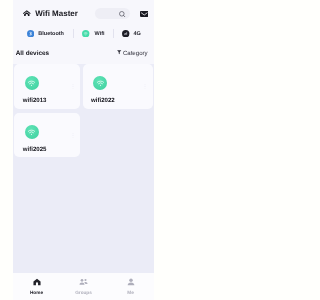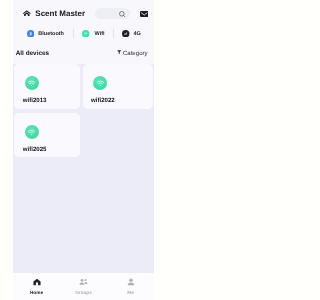--- a/index.html
+++ b/index.html
@@ -46,21 +46,21 @@
 
 <div class="phone">
 
   <div class="header">
     <span class="home-brand">
       <svg width="7.6" height="6.6" viewBox="0 0 76 66">
           <path d="M38 2 3 30a5 5 0 0 0 6 8L38 16l29 22a5 5 0 0 0 6-8z" fill="#16161d"></path>
           <path d="M38 22 11 42v20a3 3 0 0 0 3 3h13V52a11 11 0 0 1 22 0v13h13a3 3 0 0 0 3-3V42z" fill="#16161d"></path>
         </svg>
     </span>
-    <span class="title">Scent Master</span>
+    <span class="title">Wifi Master</span>
     <span class="searchpill"></span>
     <span class="ic-search">
       <svg width="7" height="6.9" viewBox="0 0 70 69">
           <circle cx="28" cy="28" r="23" fill="none" stroke="#585863" stroke-width="7.5"></circle>
           <path d="M45 45 64 63" stroke="#585863" stroke-width="7.5" stroke-linecap="round"></path>
         </svg>
     </span>
     <span class="ic-mail">
       <svg width="8.5" height="5.9" viewBox="0 0 85 59">
           <rect x="0" y="0" width="85" height="59" rx="8" fill="#1a1a22"></rect>

